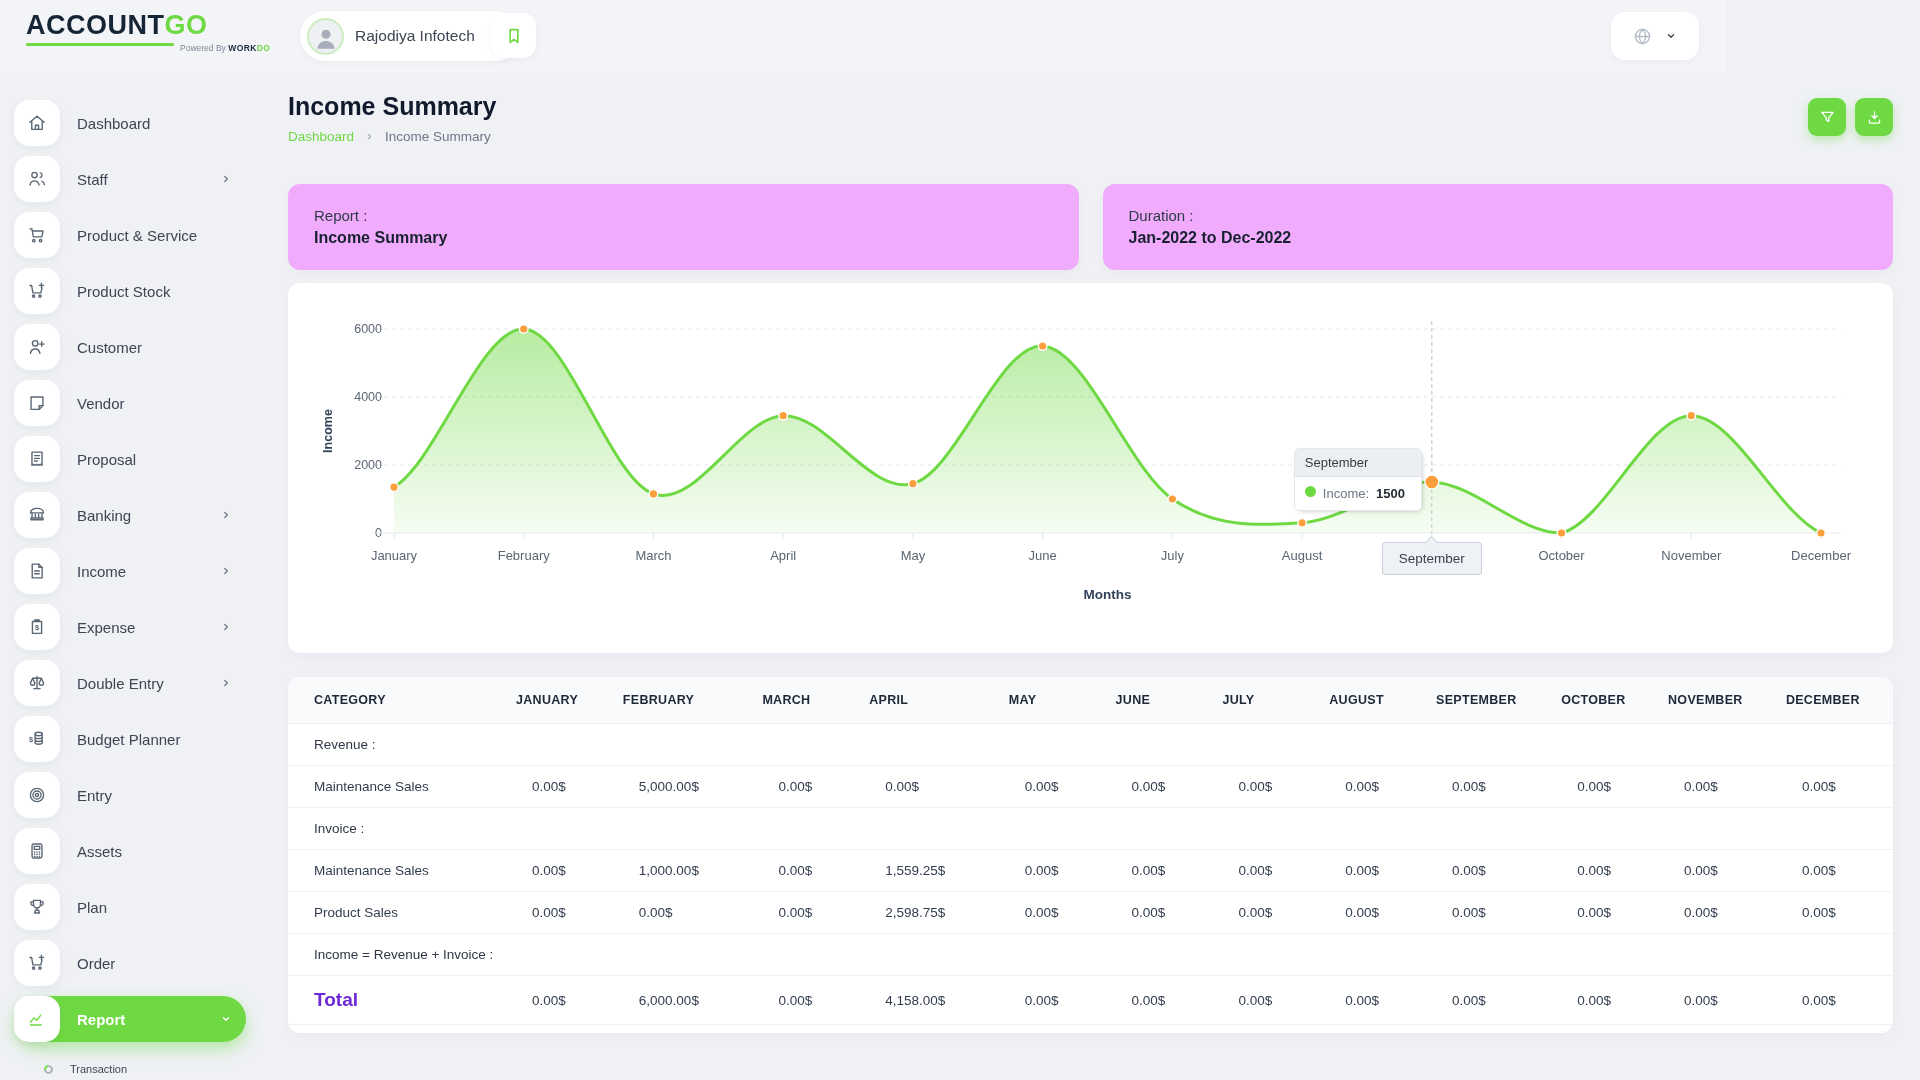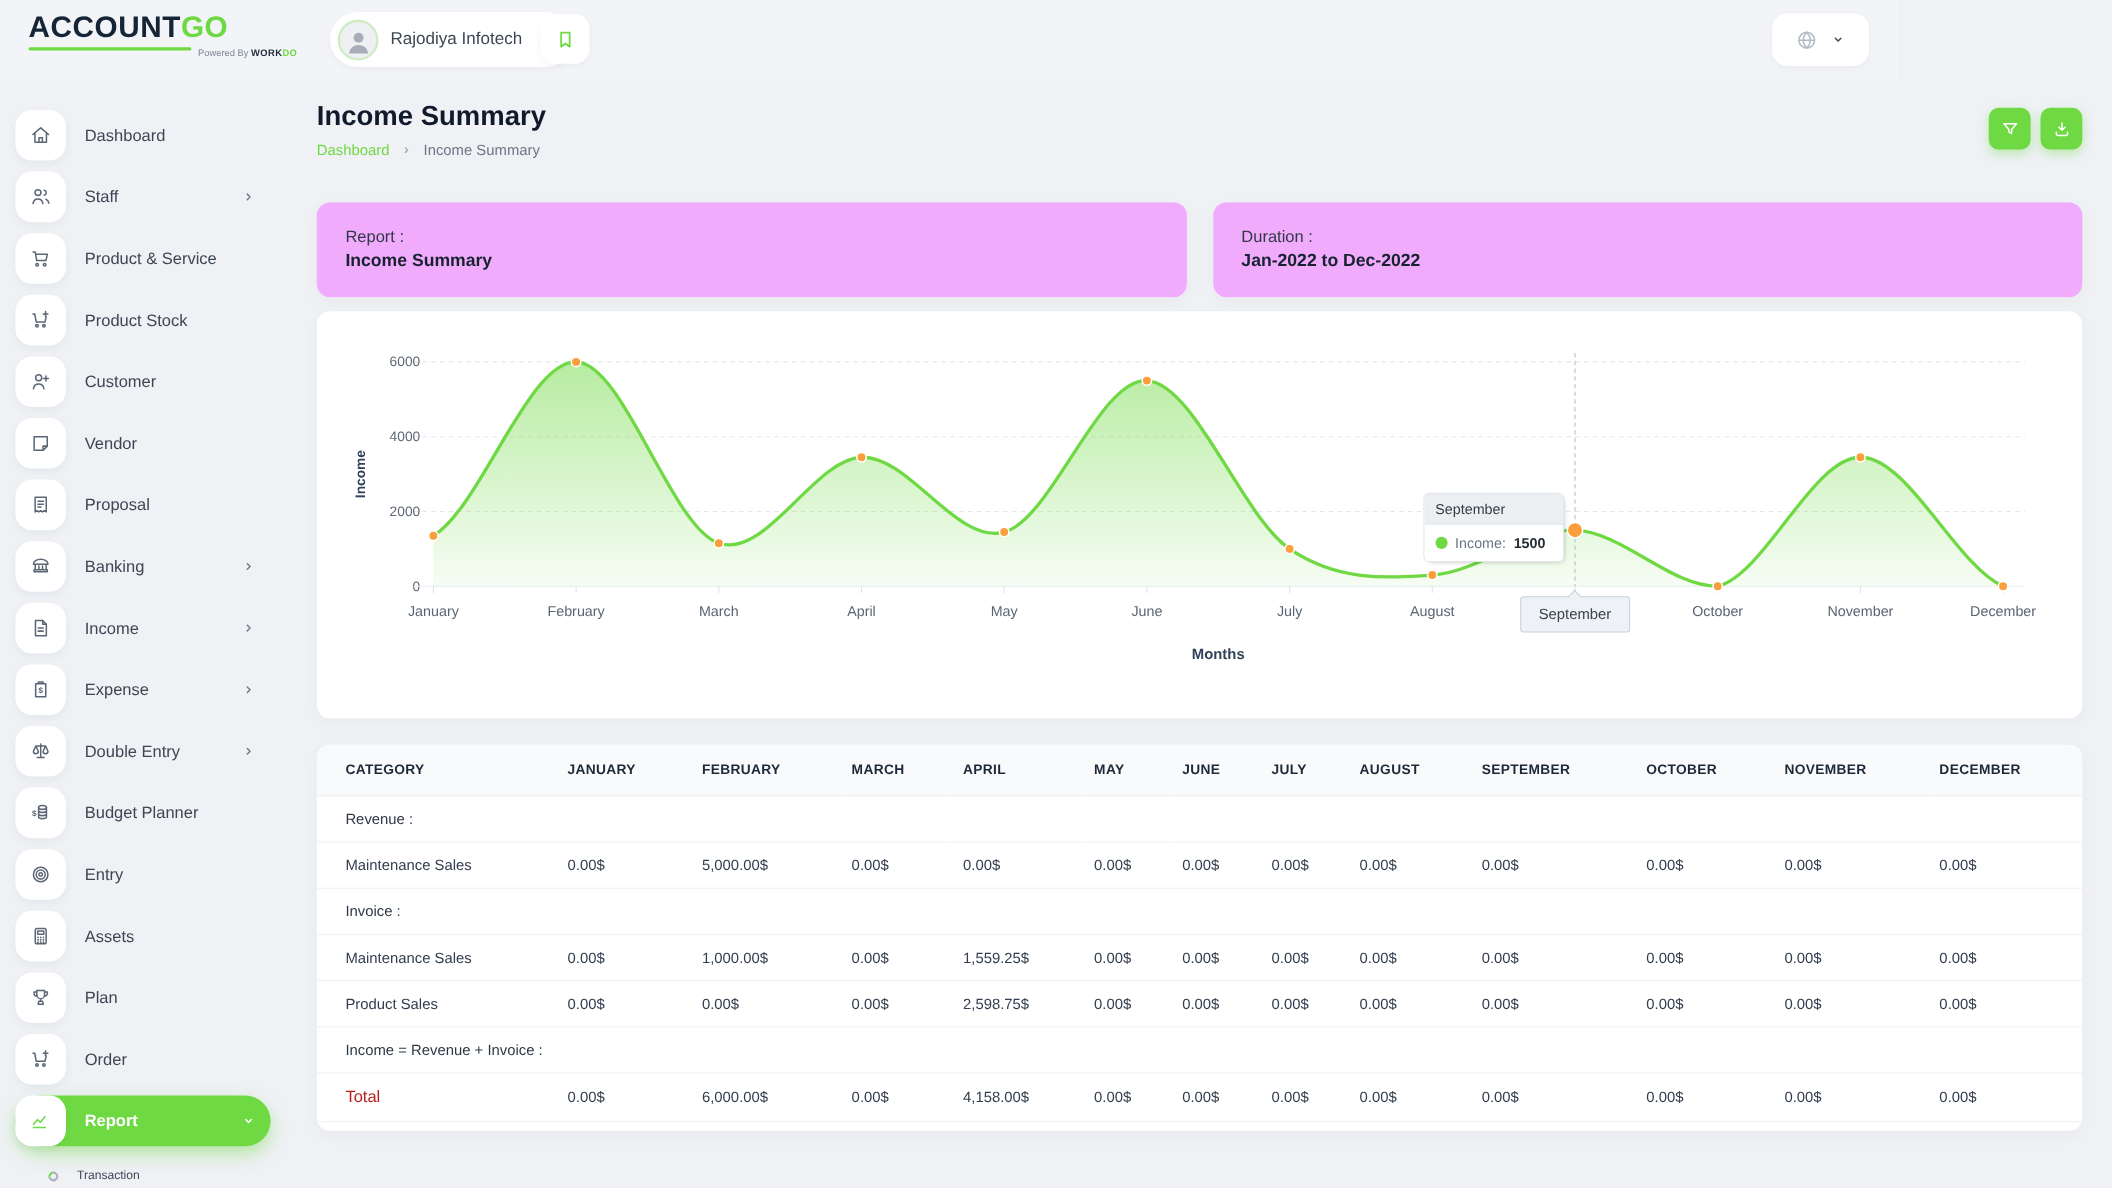--- a/index.html
+++ b/index.html
@@ -55,37 +55,37 @@
   .info-card{flex:1;background:#f0abfc;border-radius:12px;padding:23px 26px;box-shadow:0 4px 14px rgba(20,30,60,.03)}
   .info-label{font-size:15px;color:#2f3947}
   .info-value{font-size:16px;font-weight:700;color:#18212f;margin-top:5px}
 
   .chart-card{margin-top:13px;background:#fff;border-radius:12px;height:370px;position:relative;padding:20px 28px;
     box-shadow:0 4px 14px rgba(20,30,60,.03)}
 
   .apx-tooltip{position:absolute;width:128px;background:#fff;border:1px solid #e3e6ea;border-radius:5px;
     box-shadow:2px 2px 6px -4px rgba(0,0,0,.45);font-size:13px;z-index:6;overflow:hidden}
   .apx-tt-head{background:#eceff1;border-bottom:1px solid #dfe3e7;padding:6px 10px;color:#333c45}
-  .apx-tt-body{padding:9px 10px;display:flex;align-items:center;gap:7px;background:#fff}
+  .apx-tt-body{padding:9px 10px;display:flex;align-items:flex-start;gap:7px;background:#fff}
   .apx-dot{width:11px;height:11px;border-radius:50%;background:#6fd943;flex:0 0 11px}
   .apx-lab{color:#6c7683}
   .apx-val{font-weight:700;color:#232b35}
   .apx-xbox{position:absolute;transform:translateX(-50%);background:#eef1f5;border:1px solid #c9d2da;border-radius:3px;
     padding:8px 16px;font-size:13.5px;color:#39434e;z-index:5;white-space:nowrap}
   .apx-xbox::before{content:"";position:absolute;top:-5px;left:50%;margin-left:-5px;width:8px;height:8px;background:#eef1f5;
     border-left:1px solid #c9d2da;border-top:1px solid #c9d2da;transform:rotate(45deg)}
 
   .table-card{margin-top:24px;background:#fff;border-radius:12px;overflow:hidden;padding-bottom:8px;box-shadow:0 4px 14px rgba(20,30,60,.03)}
   table{width:100%;border-collapse:collapse}
   thead th{background:#f8fafc;padding:16px 10px;text-align:left;font-size:12.5px;color:#1d2838;letter-spacing:.3px;
     border-bottom:1px solid #edeff3;font-weight:700;white-space:nowrap}
   th:first-child,td:first-child{padding-left:26px;width:218px}
-  tbody td{padding:13px 10px;font-size:13.5px;color:#323d4e;border-bottom:1px solid #f0f1f5;white-space:nowrap}
+  tbody td{padding:13px 26px;font-size:13.5px;color:#323d4e;border-bottom:1px solid #f0f1f5;white-space:nowrap}
   tr.section-row td{color:#2e3844}
-  tr.total-row td:first-child{font-weight:400;font-size:15px;color:#b91c1c}
+  tr.total-row td:first-child{font-weight:700;font-size:19px;color:#6d28d9}
 </style>
 </head>
 <body>
 
 <header class="topbar">
   <div class="logo">
     <div class="logo-text"><span>ACCOUNT</span><span class="go">GO</span></div>
     <div class="logo-sub">
       <span class="logo-bar"></span>
       <span class="logo-tag"><span>Powered By</span> <b><span>WORK</span><i>DO</i></b></span>

